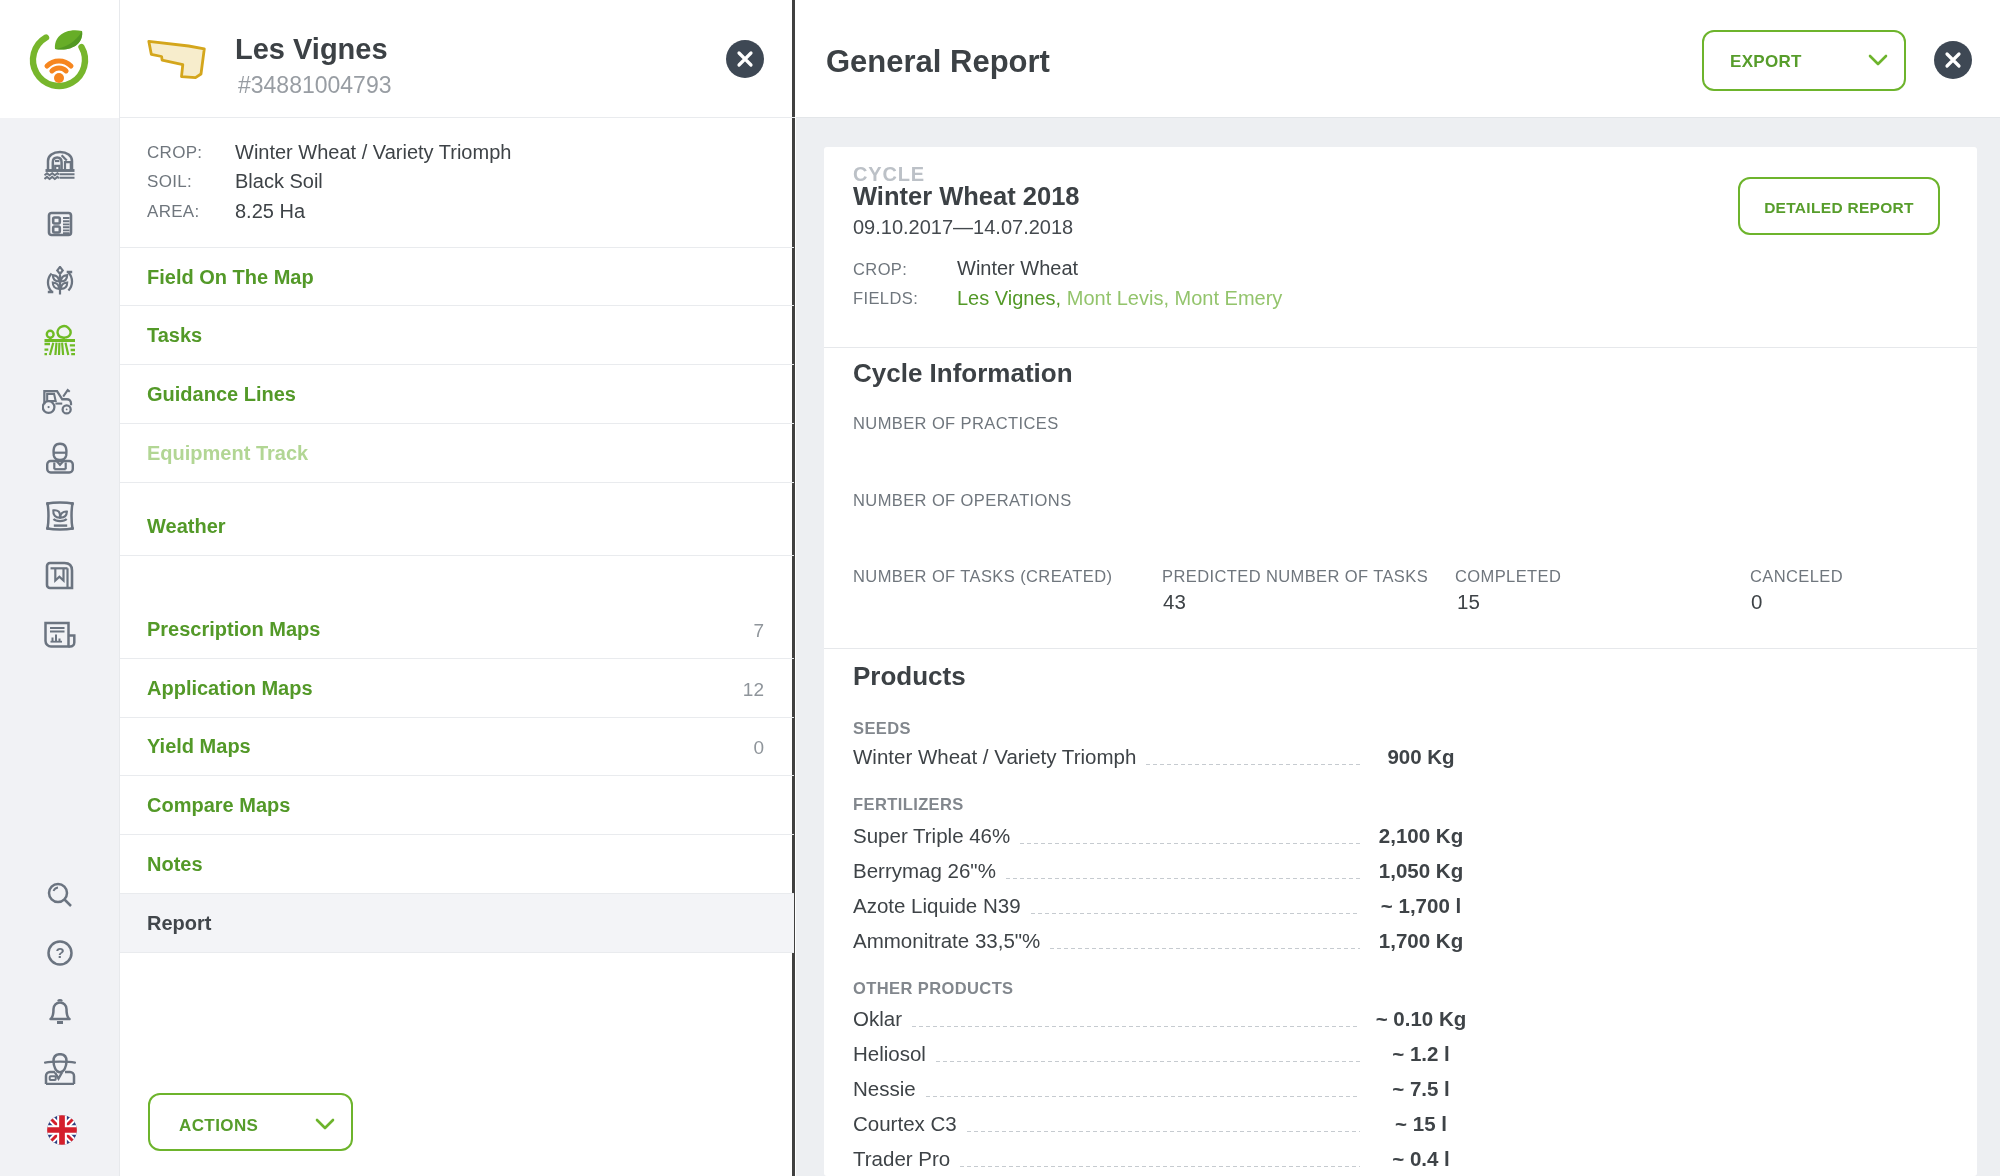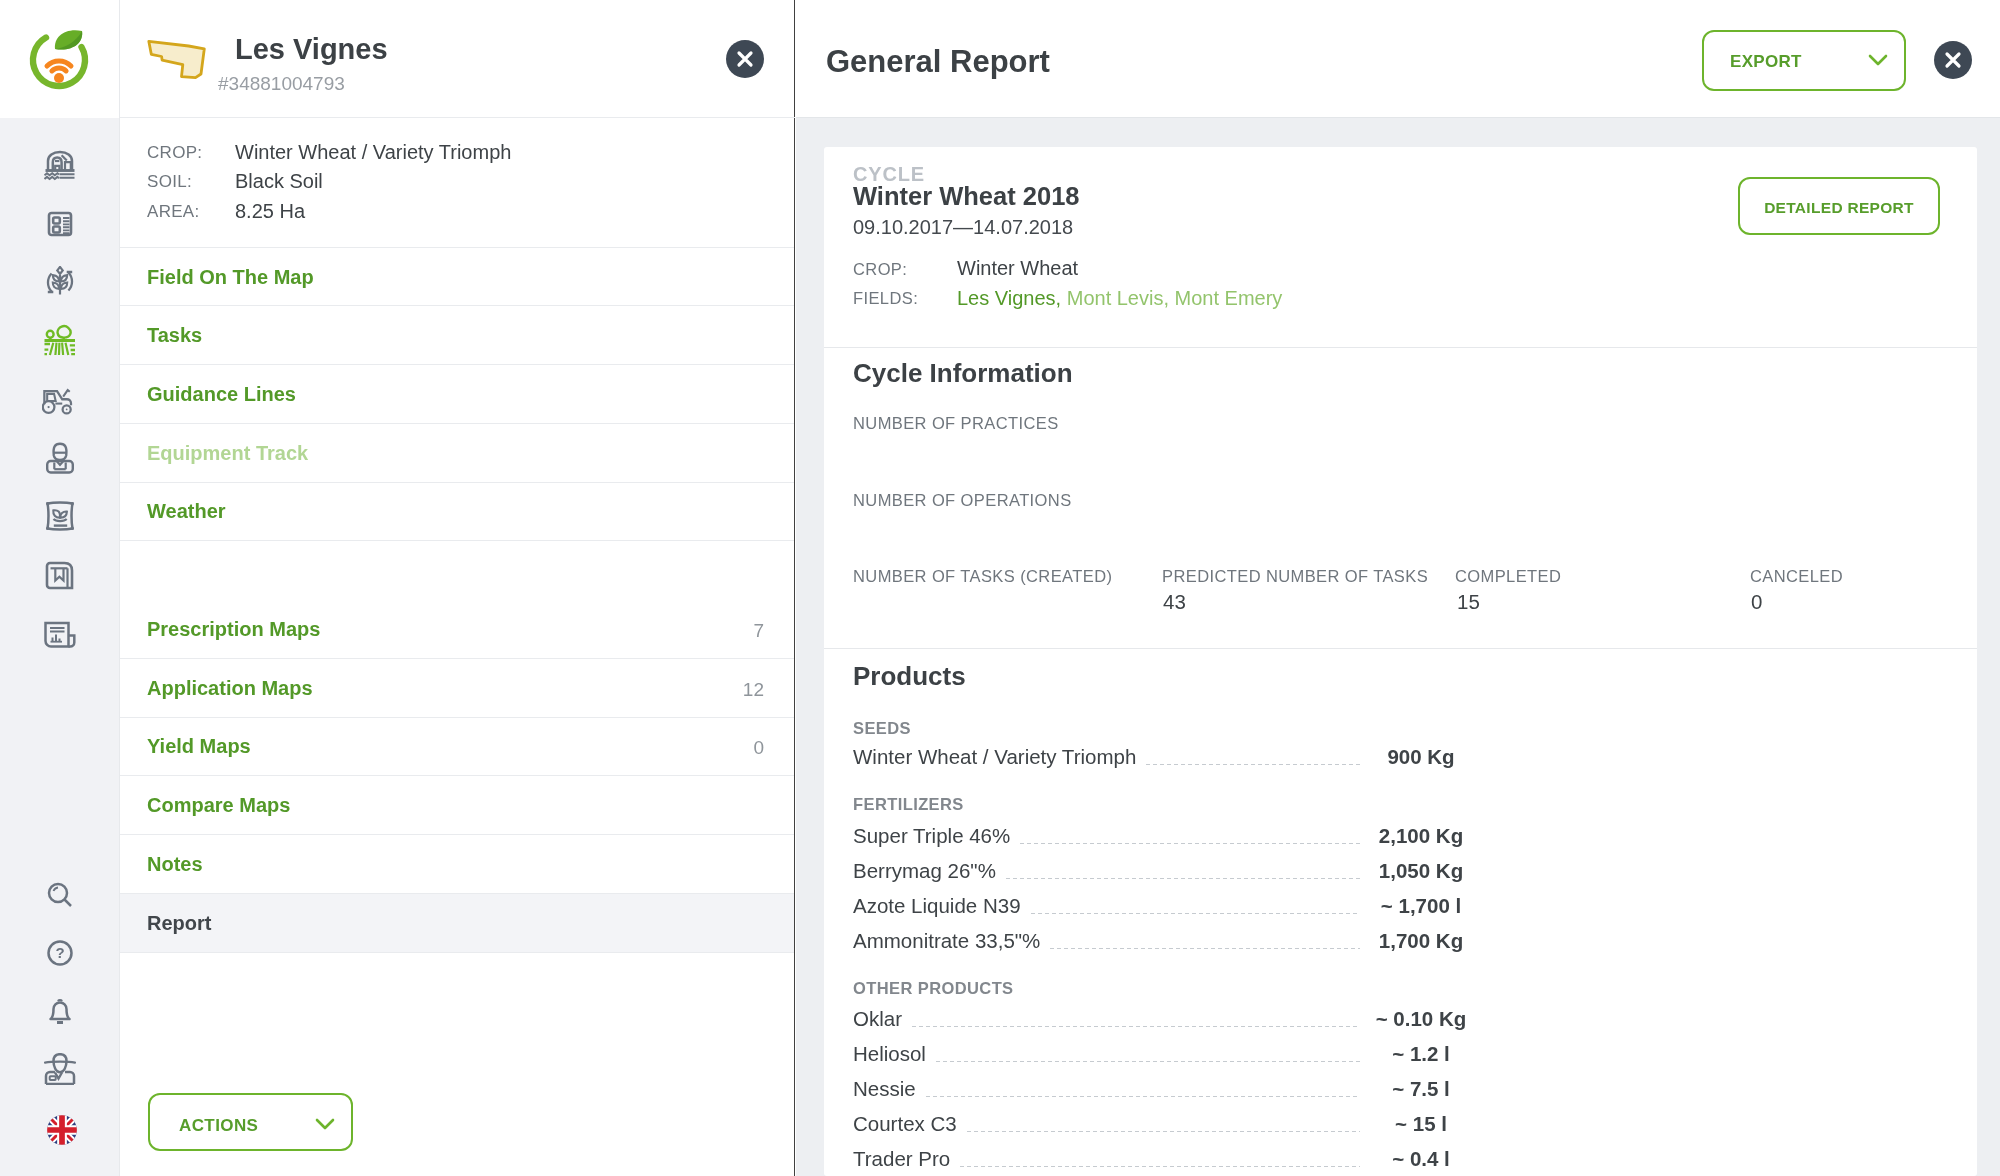--- a/index.html
+++ b/index.html
@@ -6,21 +6,21 @@
 html,body { width:2000px; height:1176px; overflow:hidden; }
 body { font-family:"Liberation Sans", sans-serif; background:#fff; position:relative; }
 .abs { position:absolute; line-height:1; white-space:nowrap; }
 
 
 #iconbar { position:absolute; left:0; top:0; width:120px; height:1176px; background:#f1f2f5; border-right:1px solid #e7e9ec; }
 #logo-block { position:absolute; left:0; top:0; width:119px; height:118px; background:#fff; }
 .icn { position:absolute; left:44px; width:32px; height:32px; }
 
 
-#panel2 { position:absolute; left:120px; top:0; width:675px; height:1176px; background:#fff; border-right:1px solid #404040; }
+#panel2 { position:absolute; left:120px; top:0; width:675px; height:1176px; background:#fff; border-right:3px solid #404040; }
 #p2head { position:absolute; left:0; top:0; width:675px; height:118px; border-bottom:1px solid #e9ebee; }
 .closebtn { position:absolute; width:38px; height:38px; border-radius:50%; background:#3e4854; }
 .closebtn svg { position:absolute; left:0; top:0; }
 .kv-label { font-size:17px; color:#6f767d; letter-spacing:0.3px; }
 .kv-value { font-size:20px; color:#3e4347; }
 .menu-item { position:absolute; left:0; width:674px; height:59px; border-bottom:1px solid #e9ebee; }
 .menu-item .t { position:absolute; left:27px; top:19px; font-size:20px; font-weight:bold; color:#539928; line-height:1; }
 .menu-item .c { position:absolute; right:30px; top:21px; font-size:19px; color:#8f959b; line-height:1; }
 .btn { position:absolute; border:2px solid #6db42c; border-radius:12px; background:#fff; }
 .btn .bt { position:absolute; font-weight:bold; color:#579d2b; letter-spacing:1px; line-height:1; white-space:nowrap; }
@@ -188,21 +188,21 @@
     </g>
   </svg>
 </div>
 
 <div id="panel2">
   <div id="p2head">
     <svg class="abs" style="left:26px; top:38px;" width="62" height="42" viewBox="0 0 62 42">
       <path d="M2.8 3.3 L42.6 8 L58.3 10.8 L55 36 L49.5 39.6 L35.5 38.6 L36.8 26.6 L16.1 22.1 L15.6 18.5 L5.3 16.3 Z" fill="#f7edcc" stroke="#d4a61c" stroke-width="2.8" stroke-linejoin="round"></path>
     </svg>
     <div class="abs" style="left:115px; top:34.5px; font-size:29px; font-weight:bold; color:#3c4145;">Les Vignes</div>
-    <div class="abs" style="left:98px; top:74px; font-size:19px; color:#989da3;">#34881004793</div>
+    <div class="abs" style="left:118px; top:74px; font-size:23px; color:#989da3;">#34881004793</div>
     <div class="closebtn" style="left:606px; top:40px;">
       <svg width="38" height="38" viewBox="0 0 38 38">
           <path d="M13 13 L25 25 M25 13 L13 25" stroke="#fff" stroke-width="3.2" stroke-linecap="round"></path>
         </svg>
     </div>
   </div>
 
   <div class="abs kv-label" style="left:27px; top:143.6px;">CROP:</div>
   <div class="abs kv-value" style="left:115px; top:141.7px;">Winter Wheat / Variety Triomph</div>
   <div class="abs kv-label" style="left:27px; top:173.1px;">SOIL:</div>
@@ -215,21 +215,21 @@
     </div>
   <div class="menu-item" style="top:306px;">
       <div class="t">Tasks</div>
     </div>
   <div class="menu-item" style="top:365px;">
       <div class="t">Guidance Lines</div>
     </div>
   <div class="menu-item" style="top:424px;">
       <div class="t" style="color:#b2d694;">Equipment Track</div>
     </div>
-  <div class="menu-item" style="top:482px;padding-left:20px;">
+  <div class="menu-item" style="top:497px;padding-left:20px;">
       <div class="t">Weather</div>
     </div>
   <div class="menu-item" style="top:600px;">
       <div class="t">Prescription Maps</div>
       <div class="c">7</div>
     </div>
   <div class="menu-item" style="top:659px;">
       <div class="t">Application Maps</div>
       <div class="c">12</div>
     </div>

